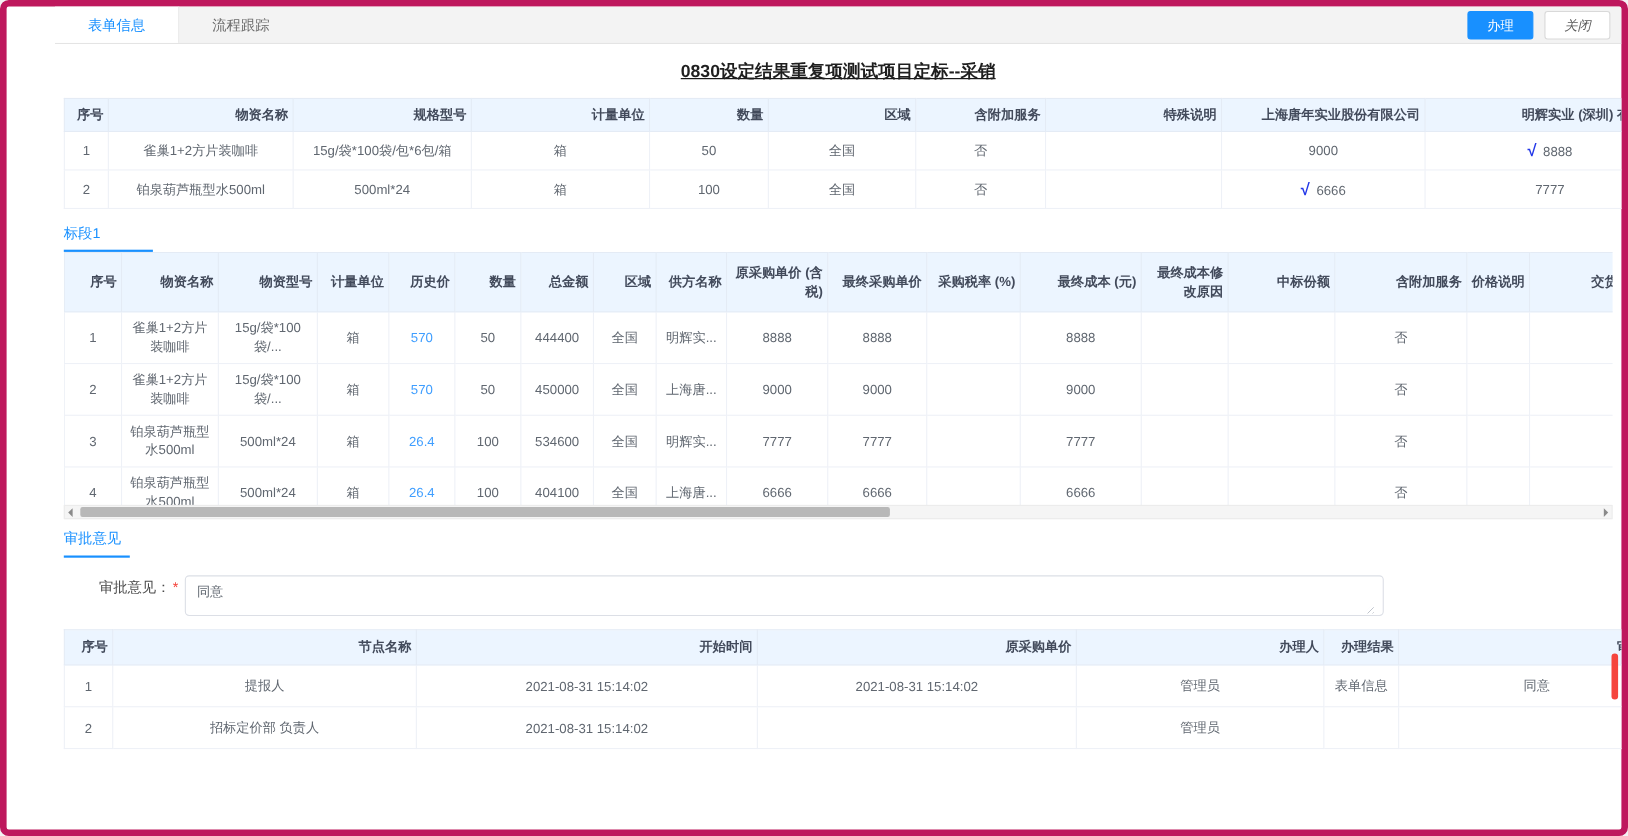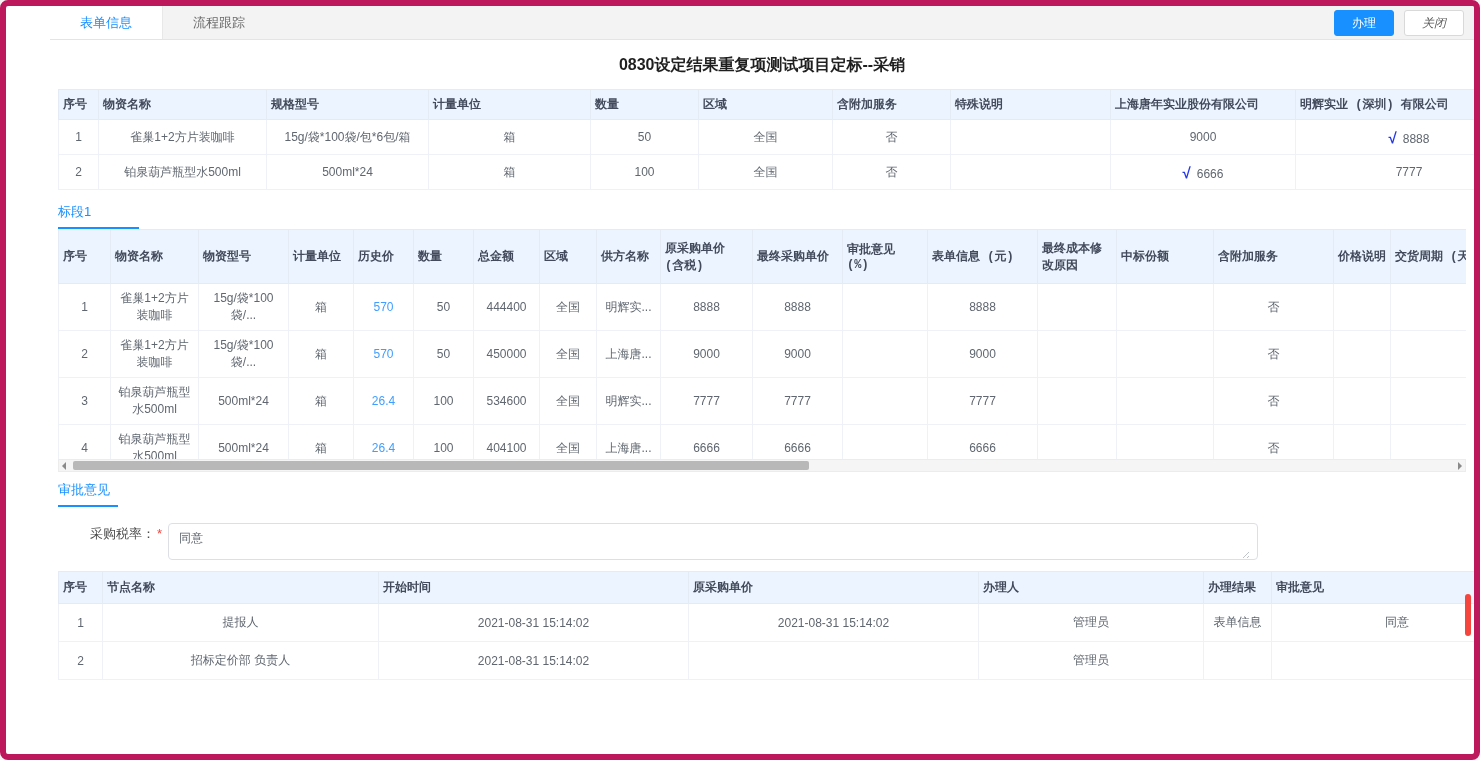--- a/index.html
+++ b/index.html
@@ -26,28 +26,28 @@
   }
   .tab.active{ background:#fff; color:var(--accent); border-right:1px solid #e8e8e8;}
   .tab-actions{ position:absolute; right:10px; top:4px; display:flex; gap:10px;}
   .btn{
     height:26px; padding:0 17px; font-size:12px; border-radius:3px;
     line-height:24px; cursor:pointer; border:1px solid transparent;
   }
   .btn-primary{ background:var(--accent); border-color:var(--accent); color:#fff;}
   .btn-plain{ background:#fff; border-color:#d9d9d9; color:#595959;font-style:italic;}
   
-  .title-wrap{ text-align:center; padding:15px 0 13px;}
+  .title-wrap{ text-align:center; padding:15px 0 13px;text-decoration:underline;}
   .page-title{ font-size:16px; font-weight:bold; color:#1f1f1f;}
   
   .tbl-wrap{ margin:0 8px;}
   table{ border-collapse:collapse; table-layout:fixed; width:1464px; }
   th{
     background:var(--header-bg); border:1px solid #e4ebf5; font-size:12px;
-    font-weight:bold; color:#424a5b; text-align:left; padding:4px 4px;font-family:Liberation Mono, monospace;
+    font-weight:bold; color:#424a5b; text-align:right; padding:4px 4px;
   }
   td{
     border:1px solid #eef1f7; font-size:12px; color:#606770;
     text-align:center; padding:4px 4px; word-break:break-all; background:#fff;
   }
   .summary-tbl th{ height:30px;}
   .summary-tbl td{ height:35px;}
   .detail-tbl th{ height:54px;}
   .detail-tbl td{ height:47px;}
   .history-tbl th{ height:32px;}
@@ -219,22 +219,22 @@
             <th>物资名称</th>
             <th>物资型号</th>
             <th>计量单位</th>
             <th>历史价</th>
             <th>数量</th>
             <th>总金额</th>
             <th>区域</th>
             <th>供方名称</th>
             <th>原采购单价 (含税)</th>
             <th>最终采购单价</th>
-            <th>审批意见 (%)</th>
-            <th>表单信息 (元)</th>
+            <th>采购税率 (%)</th>
+            <th>最终成本 (元)</th>
             <th>最终成本修改原因</th>
             <th>中标份额</th>
             <th>含附加服务</th>
             <th>价格说明</th>
             <th>交货周期 (天)</th>
           </tr>
         </thead>
         <tbody>
           <tr>
             <td>1</td>
@@ -324,21 +324,21 @@
     <span class="thumb"></span>
     <span class="arrow arrow-right"></span>
   </div>
 
   <div>
     <span class="section-label approval">审批意见</span>
   </div>
 
 
   <div class="form-row">
-    <span class="form-label"><span>采购税率：</span><span class="required">*</span></span>
+    <span class="form-label"><span>审批意见：</span><span class="required">*</span></span>
     <div class="comment-wrap">
       <textarea class="comment" style="">同意</textarea>
       <span class="resize-grip"></span>
     </div>
   </div>
 
   <div class="history-wrap">
     <table class="history-tbl">
         <colgroup>
           <col style="width: 44px;">

